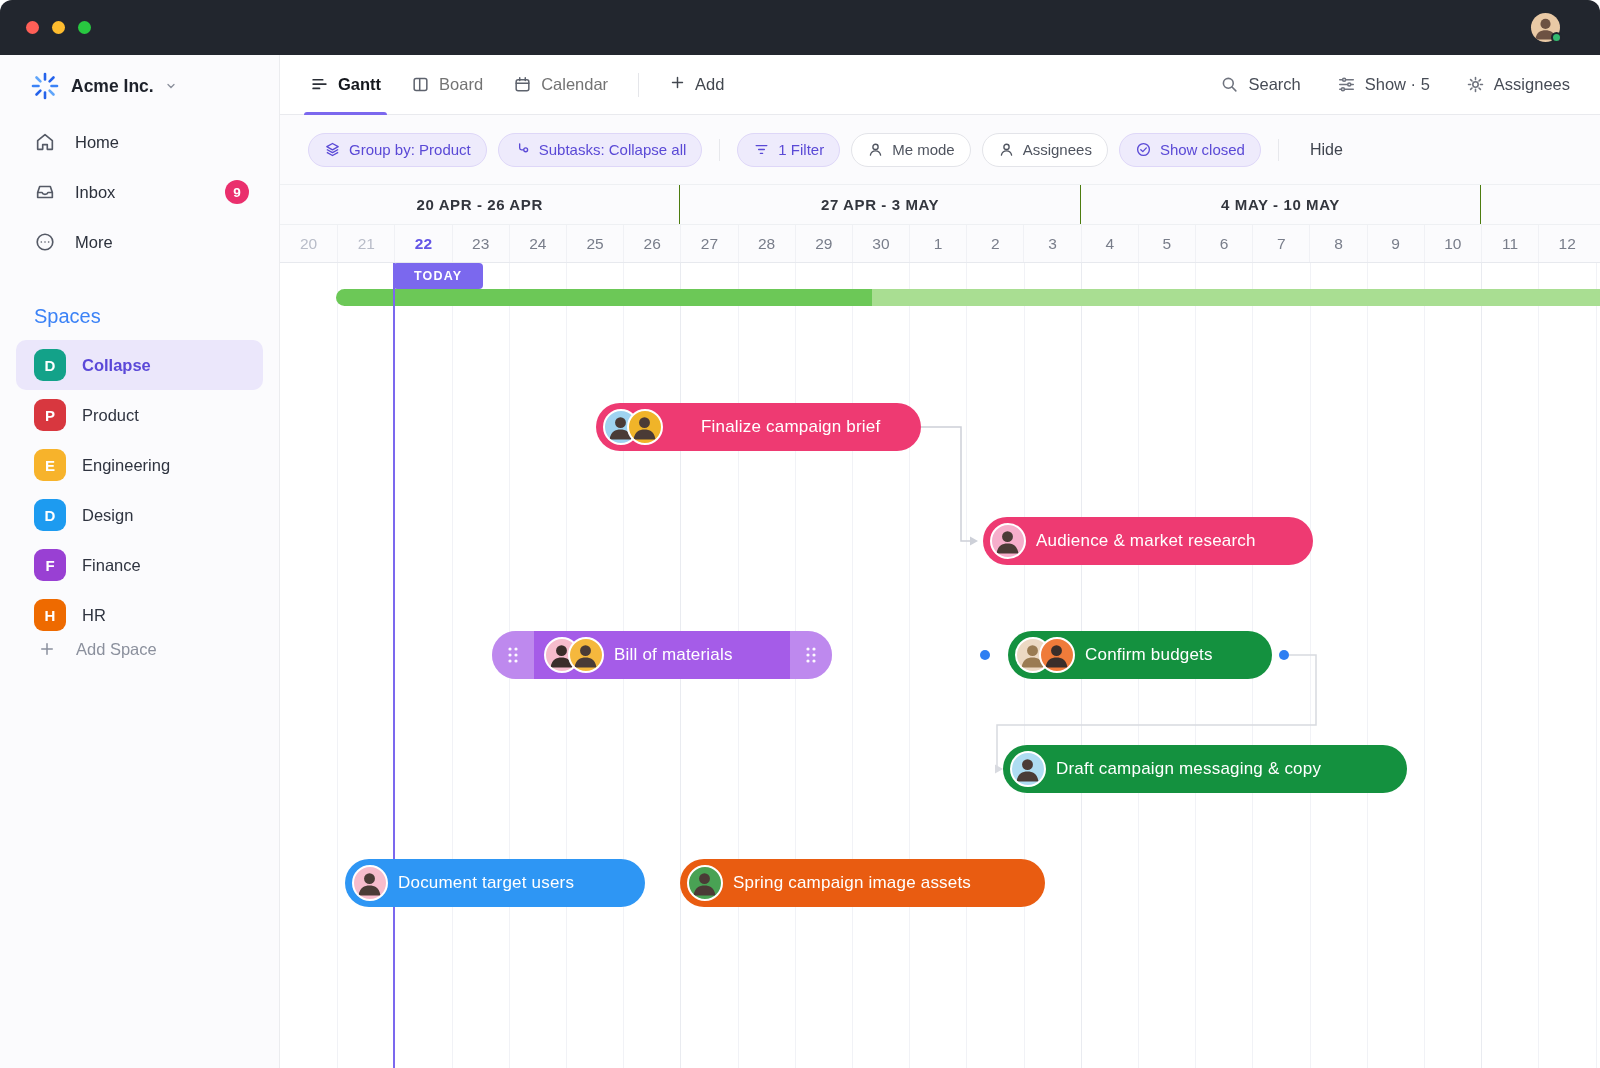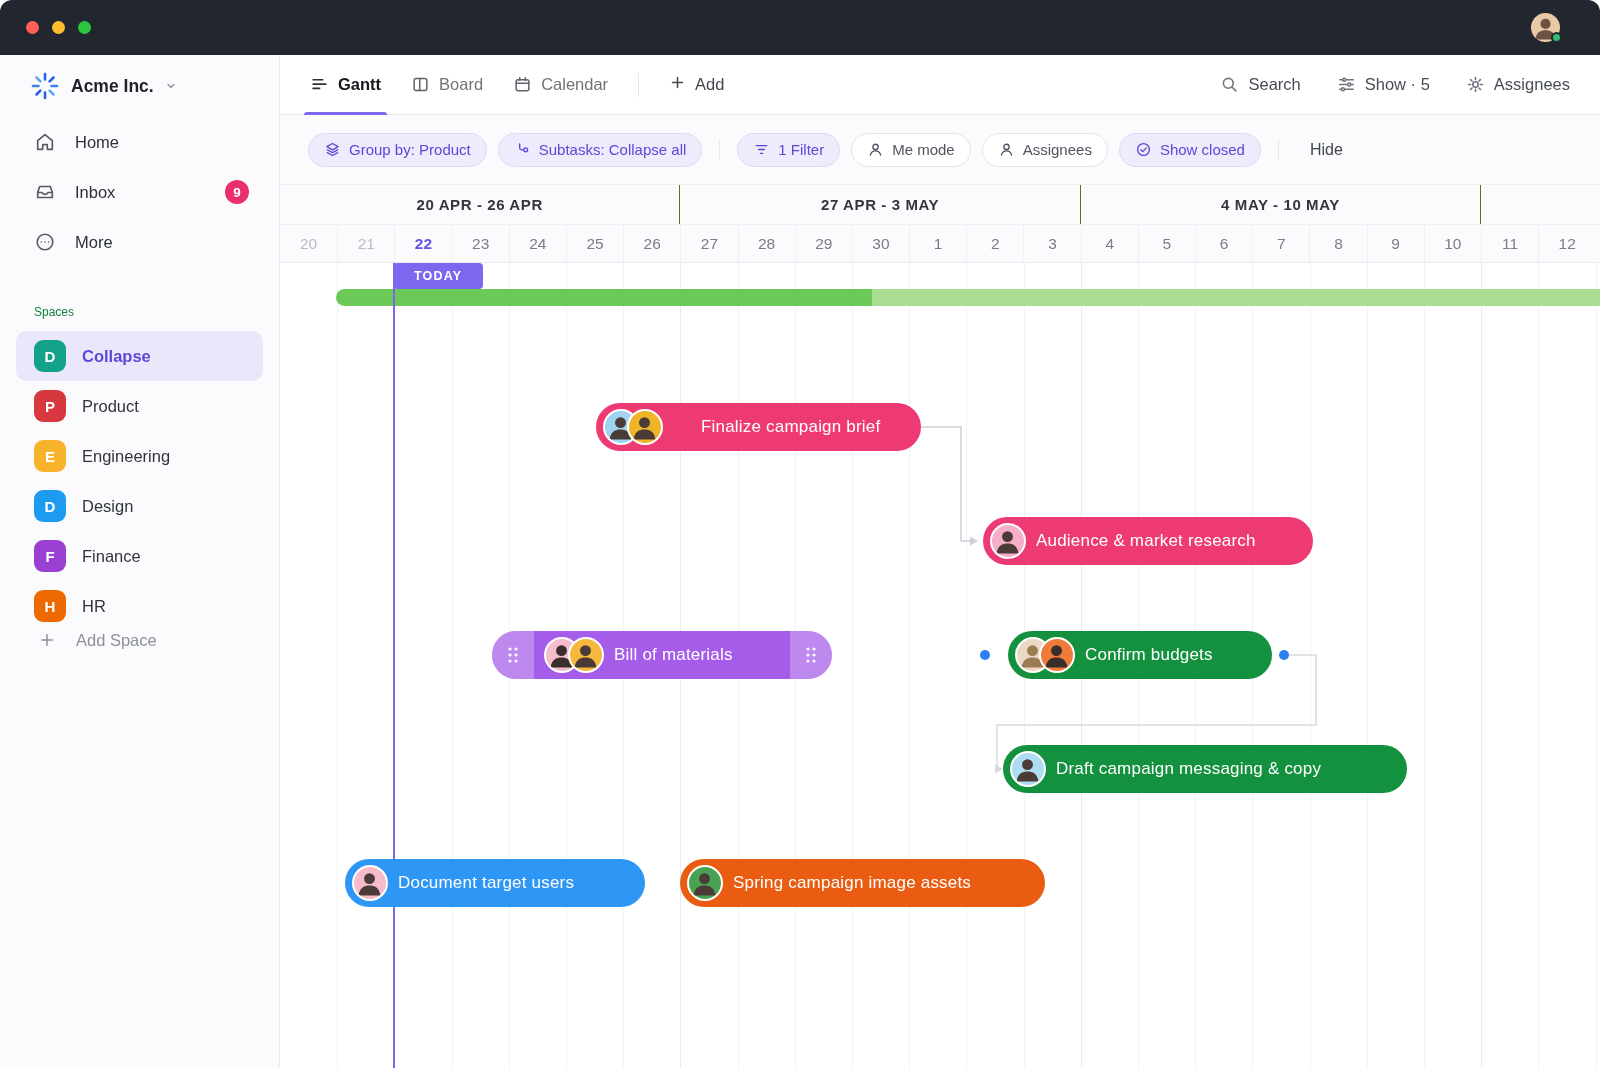--- a/index.html
+++ b/index.html
@@ -17,21 +17,21 @@
   .app { display:flex; height:1013px; }
 
   
   .sidebar { width:280px; background:#fbfbfd; border-right:1px solid #ebecef; flex-shrink:0; }
   .ws { height:62px; display:flex; align-items:center; padding-left:30px; gap:11px; cursor:pointer; }
   .ws-name { font-size:17.5px; font-weight:700; color:#1e222b; }
   .ws .chev { color:#8a8f9b; margin-top:2px; }
   .nav-item { height:50px; display:flex; align-items:center; padding-left:34px; gap:19px; color:#2c313c; font-size:16.5px; cursor:pointer; }
   .nav-item .nicon { color:#555a66; display:flex; }
   .badge { margin-left:auto; margin-right:30px; background:#ea2f6d; color:#fff; min-width:24px; height:24px; border-radius:12px; font-size:13.5px; font-weight:700; display:flex; align-items:center; justify-content:center; padding:0 7px; }
-  .spaces-label { margin:38px 0 12px 34px; color:#15803d; font-size:12px; }
+  .spaces-label { margin:38px 0 12px 34px; color:#3b82f6; font-size:20px; }
   .space-row { height:50px; display:flex; align-items:center; padding-left:34px; gap:16px; font-size:16.5px; color:#2f3440; cursor:pointer; }
   .space-row.selected { margin:0 16px; padding-left:18px; border-radius:10px; background:#ebe7fb; color:#5b49d8; font-weight:600; }
   .s-icon { width:32px; height:32px; border-radius:9px; color:#fff; font-size:15px; font-weight:700; display:flex; align-items:center; justify-content:center; }
   .si-marketing{ background:#13a289; } .si-product{ background:#d8373f; } .si-engineering{ background:#f7b32b; }
   .si-design{ background:#1d9bf0; } .si-finance{ background:#9940d3; } .si-hr{ background:#ee6a00; }
   .add-space { height:50px; display:flex; align-items:flex-start; padding-left:38px; gap:20px; color:#8b909d; font-size:16.5px; cursor:pointer; }
 
   
   .content { flex:1; display:flex; flex-direction:column; min-width:0; }
   .toolbar { height:60px; display:flex; align-items:center; padding:0 30px; border-bottom:1px solid #e9eaee; background:#fff; }

